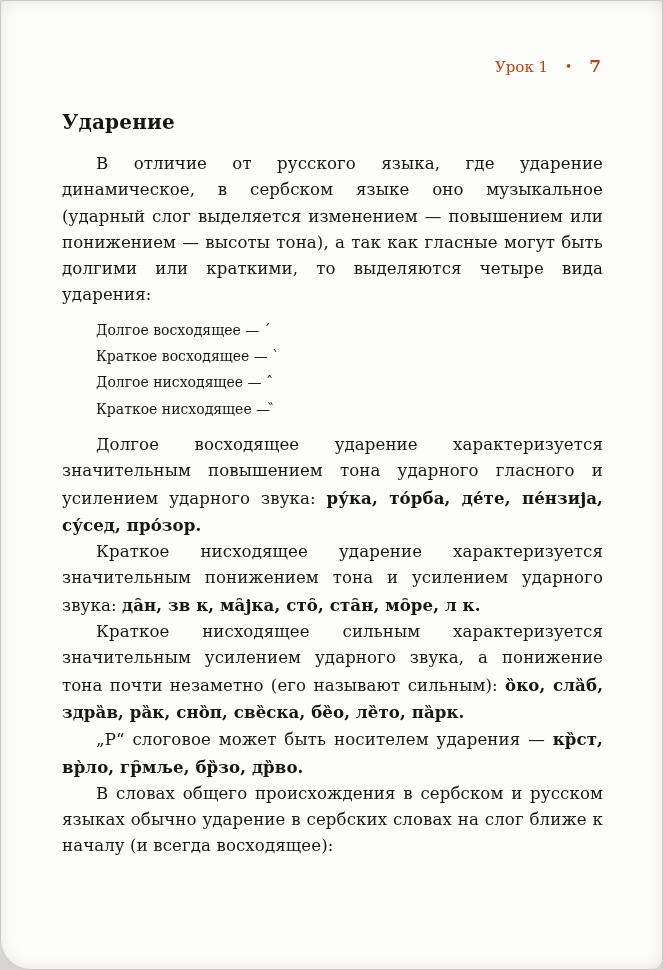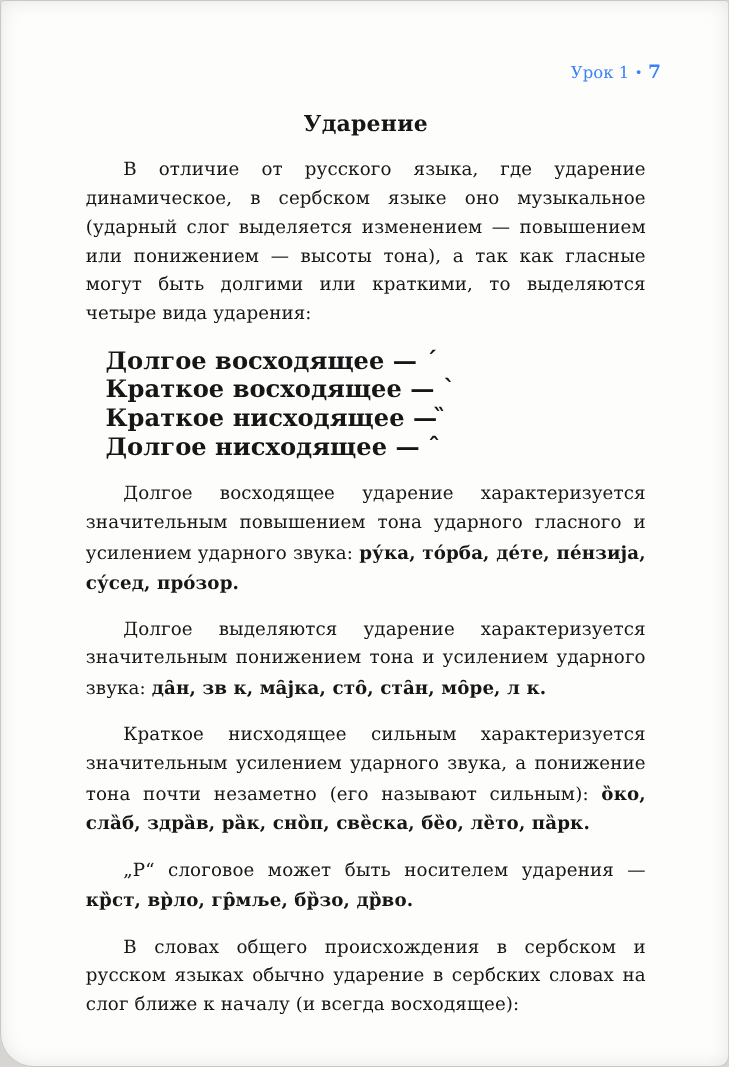--- a/index.html
+++ b/index.html
@@ -21,55 +21,54 @@
     box-sizing: border-box;
     color: #161616;
   }
   .content {
     padding: 56px 60px 0 62px;
   }
   .header {
     display: flex;
     justify-content: flex-end;
     align-items: baseline;
-    gap: 5px;
+    gap: 17px;
     font-size: 15px;
-    color: #3b82f6;
+    color: #c2410c;
     padding-right: 2px;
   }
   .header .page-num {
     font-weight: 700;
     font-size: 17px;
   }
   .header .sep {
     font-size: 12px;
     position: relative;
     top: -1px;
   }
   h1.doc-title {
-    margin: 24px 0 17px 0;
-    text-align: center;
+    margin: 34px 0 17px 0;
+    text-align: left;
     font-size: 20px;
     font-weight: 700;
     letter-spacing: 0.2px;
   }
   .para {
-    margin: 16px;
+    margin: 0;
     text-indent: 34px;
     text-align: justify;
     font-size: 16.6px;
     line-height: 26.3px;
     letter-spacing: 0.1px;
   }
   .accent-list {
     margin: 8px 0 10px 0;
     padding-left: 34px;
-    font-size: 22px;
+    font-size: 14px;
     line-height: 26.3px;
-    font-weight: bold;
   }
   .i { }
   .b { font-weight: 700; }
 </style>
 </head>
 <body>
 
 <div class="page">
   <div class="content">
 
@@ -79,28 +78,28 @@
       <span class="page-num">7</span>
     </div>
 
     <h1 class="doc-title">Ударение</h1>
 
     <p class="para"><span>В отличие от русского языка, где ударение динамическое, в сербском языке оно музыкальное (ударный слог выделяется изменением — повышением или понижением — высоты тона), а так как гласные могут быть долгими или краткими, то выделяются четыре вида ударения:</span></p>
 
     <div class="accent-list">
       <div>Долгое восходящее — ´</div>
       <div>Краткое восходящее — `</div>
+      <div>Долгое нисходящее — ˆ</div>
       <div>Краткое нисходящее —  ̏</div>
-      <div>Долгое нисходящее — ˆ</div>
     </div>
 
     <p class="para"><span class="i">Долгое восходящее ударение</span><span> характеризуется значительным повышением тона ударного гласного и усилением ударного звука: </span><span class="b">ру́ка, то́рба, де́те, пе́нзија, су́сед, про́зор.</span></p>
 
 
-    <p class="para"><span class="i">Долгое выделяются ударение</span><span> характеризуется значительным понижением тона и усилением ударного звука: </span><span class="b">да̑н, зв к, ма̑јка, сто̑, ста̑н, мо̑ре, л к.</span></p>
+    <p class="para"><span class="i">Краткое нисходящее ударение</span><span> характеризуется значительным понижением тона и усилением ударного звука: </span><span class="b">да̑н, зв к, ма̑јка, сто̑, ста̑н, мо̑ре, л к.</span></p>
 
     <p class="para"><span class="i">Краткое нисходящее сильным</span><span> характеризуется значительным усилением ударного звука, а понижение тона почти незаметно (его называют сильным): </span><span class="b">о̏ко, сла̏б, здра̏в, ра̏к, сно̏п, све̏ска, бе̏о, ле̏то, па̏рк.</span></p>
 
 
     <p class="para"><span>„Р“ слоговое может быть носителем ударения — </span><span class="b">кр̏ст, вр̀ло, гр̑мље, бр̏зо, др̏во.</span></p>
 
     <p class="para"><span>В словах общего происхождения в сербском и русском языках обычно ударение в сербских словах на слог ближе к началу (и всегда восходящее): </span></p>
 
   </div>
 </div>

